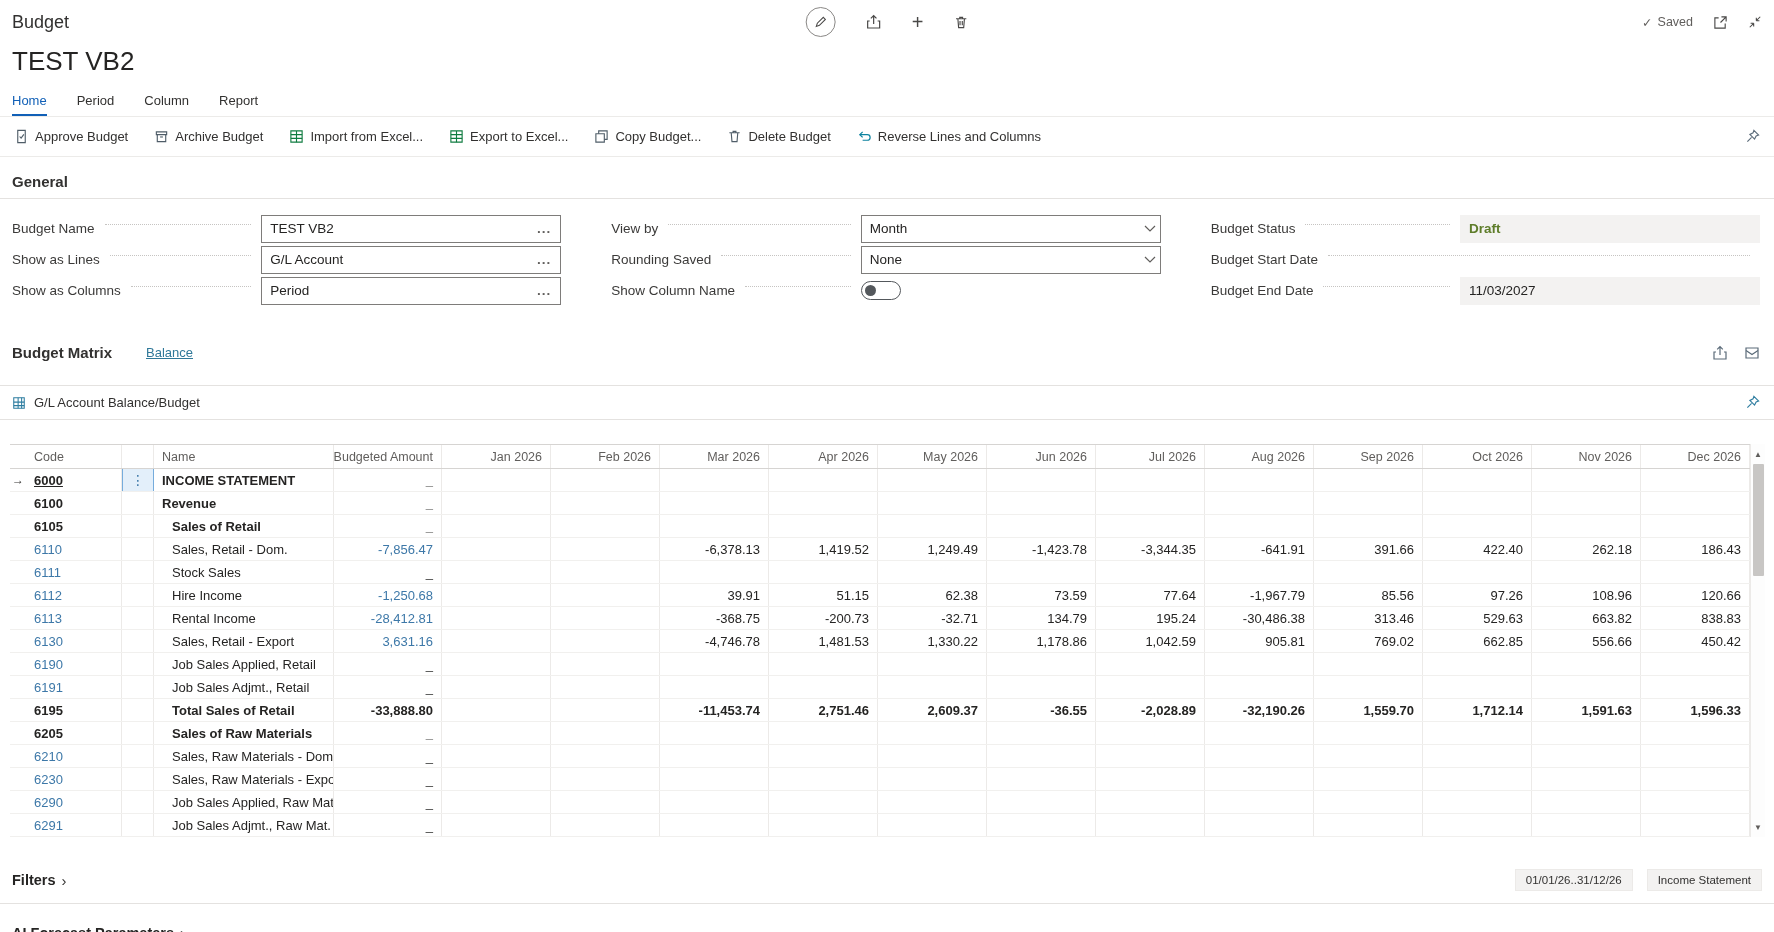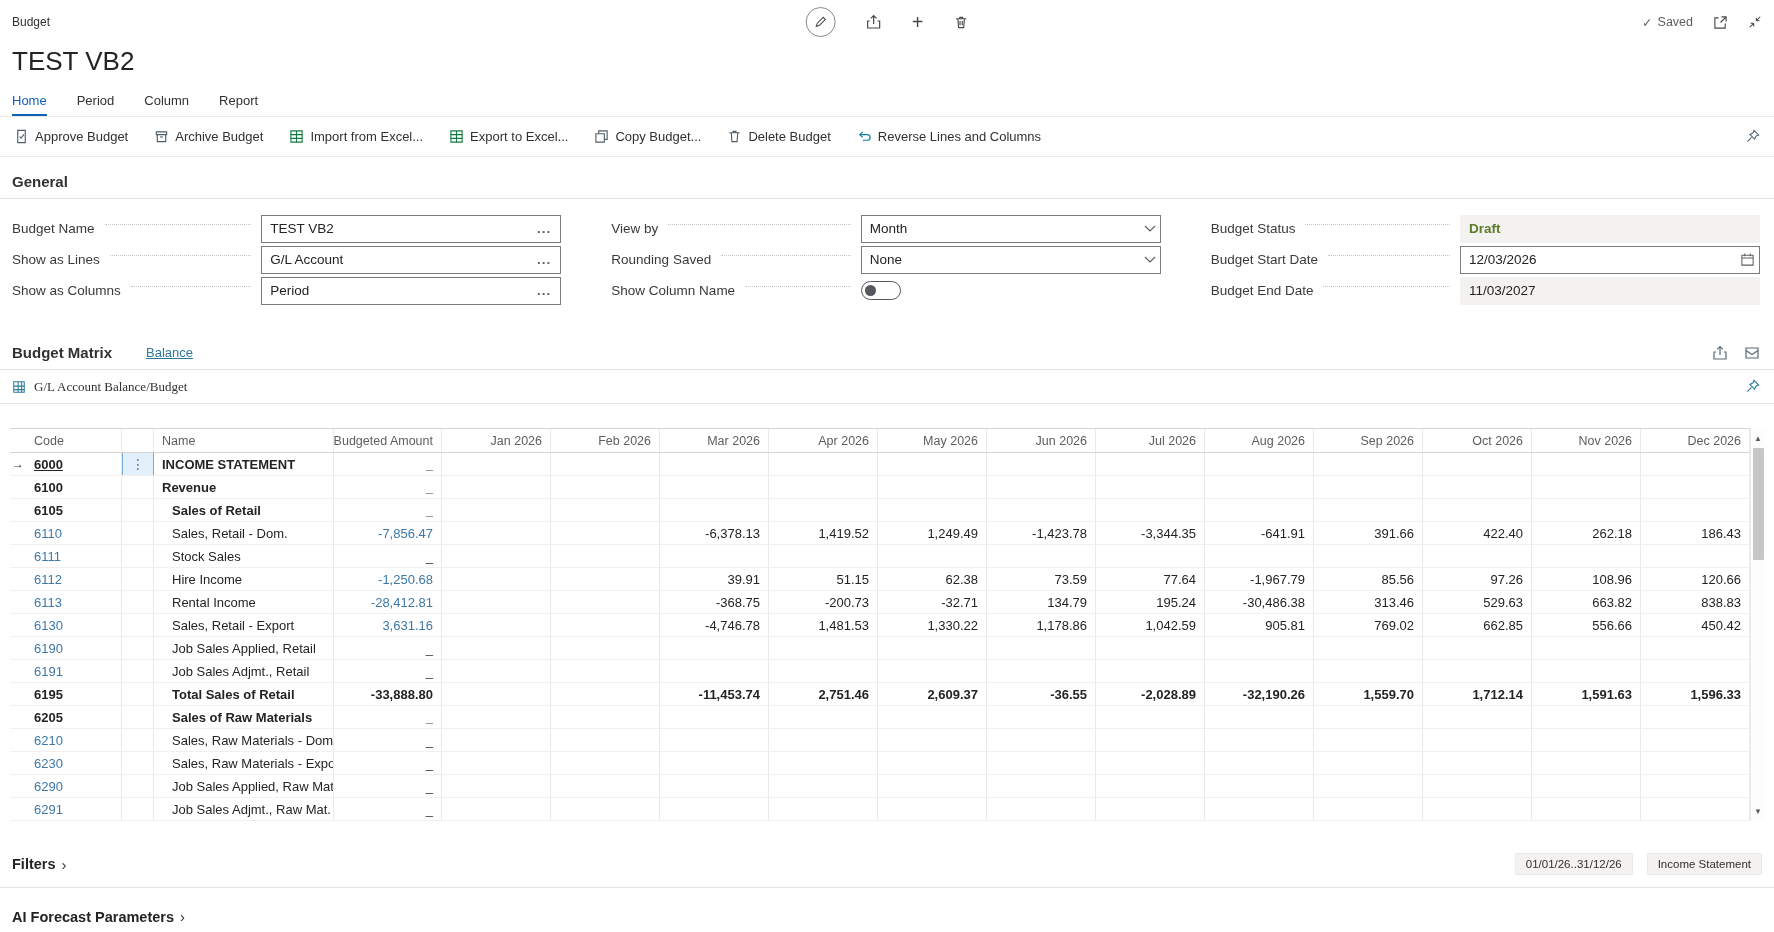--- a/index.html
+++ b/index.html
@@ -6,21 +6,21 @@
   html,body { width:1774px; height:932px; }
   body {
     background:#fff; color:#252423; overflow:hidden;
     font-family:"Liberation Sans","DejaVu Sans",sans-serif; font-size:13px;
   }
   .icon { display:inline-flex; align-items:center; justify-content:center; color:#5b6b79; }
   .icon svg { display:block; }
 
   
   .topbar { display:flex; align-items:center; height:44px; padding:0 12px; position:relative; }
-  .caption { font-size:12px; color:#323130; }
+  .caption { font-size:18px; color:#323130; }
   .topbar-center { position:absolute; left:50%; transform:translateX(-50%); display:flex; align-items:center; gap:30px; color:#494847; }
   .iconbtn { cursor:pointer; color:#494847; display:flex; align-items:center; justify-content:center; }
   .pencil-circle { width:30px; height:30px; border:1px solid #8a8886; border-radius:50%; }
   .plus-glyph { font-size:20px; color:#494847; line-height:1; }
   .topbar-right { margin-left:auto; display:flex; align-items:center; gap:20px; color:#605e5c; }
   .saved { display:flex; align-items:center; gap:5px; font-size:12.5px; color:#605e5c; }
 
   
   .page-title { font-size:26px; font-weight:400; color:#252423; padding:2px 12px 10px; }
   .tabs { display:flex; gap:30px; padding:0 12px; border-bottom:1px solid #ecebe9; height:30px; }
@@ -45,25 +45,25 @@
   .ctrl { width:300px; flex:none; height:28px; border:1px solid #7e7c7a; background:#fff; display:flex; align-items:center; padding:0 4px 0 8px; font-size:13.5px; }
   .ctrl .val { flex:1; white-space:nowrap; overflow:hidden; }
   .ctrl.ro { border-color:transparent; background:#f3f2f1; }
   .ctrl.plain { border:none; background:none; padding:0; }
   .assist { color:#605e5c; padding:0 5px; letter-spacing:1px; cursor:pointer; font-weight:bold; }
   .status-val { color:#5e7d2a; font-weight:bold; }
   .toggle { width:40px; height:19px; border:1px solid #54585c; border-radius:10px; background:#fff; display:flex; align-items:center; padding:0 3px; cursor:pointer; }
   .knob { width:11px; height:11px; border-radius:50%; background:#54585c; }
 
   
-  .matrix-head { display:flex; align-items:center; gap:34px; padding:20px 14px 8px 12px; border-bottom:1px solid #e4e2e0; }
+  .matrix-head { display:flex; align-items:center; gap:34px; padding:20px 14px 24px 12px; border-bottom:1px solid #e4e2e0; }
   .matrix-title { font-size:15px; font-weight:bold; color:#323130; }
   .balance-link { font-size:13px; color:#2f7899; text-decoration:underline; cursor:pointer; }
   .matrix-head-icons { margin-left:auto; display:flex; gap:16px; color:#45708e; }
-  .matrix-toolbar { display:flex; align-items:center; gap:8px; height:34px; padding:0 14px 0 12px; border-bottom:1px solid #e4e2e0;font-family:Liberation Serif, serif; }
+  .matrix-toolbar { display:flex; align-items:center; gap:8px; height:34px; padding:0 14px 0 12px; border-bottom:1px solid #e4e2e0; }
   .matrix-toolbar .tlabel { font-size:13px; color:#323130; }
   .matrix-toolbar .icon { color:#2e7da0; }
   .tb-pin { margin-left:auto; }
 
   
   .table-area { display:flex; padding:24px 0 0 10px; }
   .mx-grid { flex:none;text-align:right; }
   .mx-head { display:flex; height:25px; border-top:1px solid #d6d4d2; border-bottom:1px solid #d6d4d2; }
   .cell { flex:none; display:flex; align-items:center; height:100%; padding:0 8px; white-space:nowrap; overflow:hidden; border-right:1px solid #eceae8; font-size:13px; }
   .cell.h { color:#605e5c; font-size:12.5px; }
@@ -273,29 +273,20 @@
         <svg width="12" height="7" viewBox="0 0 12 7" fill="none" stroke="#605e5c" stroke-width="1.2">
             <path d="M1 1l5 5 5-5"></path>
           </svg>
       </span>
     </div>
   </div>
 
   <div class="field">
     <span class="flabel">Budget Start Date</span>
     <span class="leader"></span>
-    <div class="ctrl">
-      <span class="val">12/03/2026</span>
-      <span class="icon">
-        <svg width="15" height="15" viewBox="0 0 16 16" fill="none" stroke="#605e5c" stroke-width="1.1">
-            <path d="M2 3.5h12V14H2z"></path>
-            <path d="M2 6.5h12M5 1.5v3M11 1.5v3"></path>
-          </svg>
-      </span>
-    </div>
   </div>
 
   <div class="field">
     <span class="flabel">Show as Columns</span>
     <span class="leader"></span>
     <div class="ctrl">
       <span class="val">Period</span>
       <span class="assist">...</span>
     </div>
   </div>

